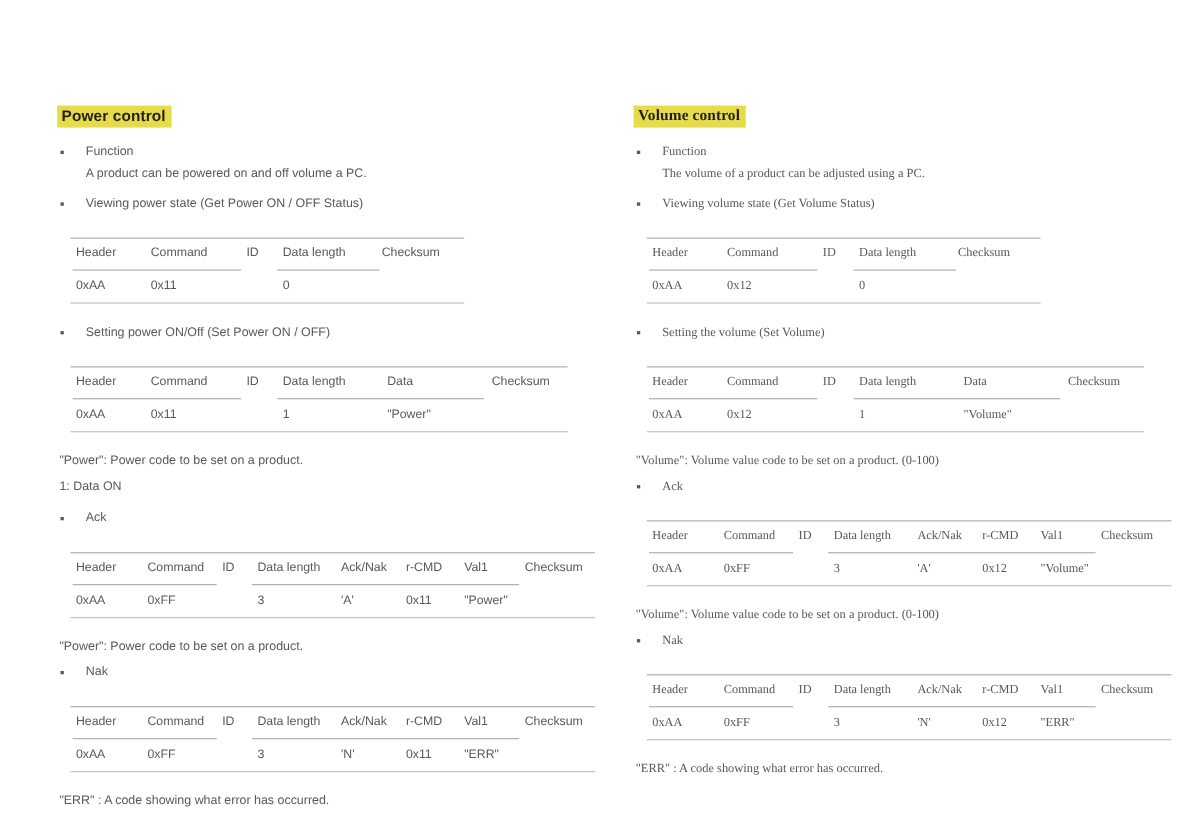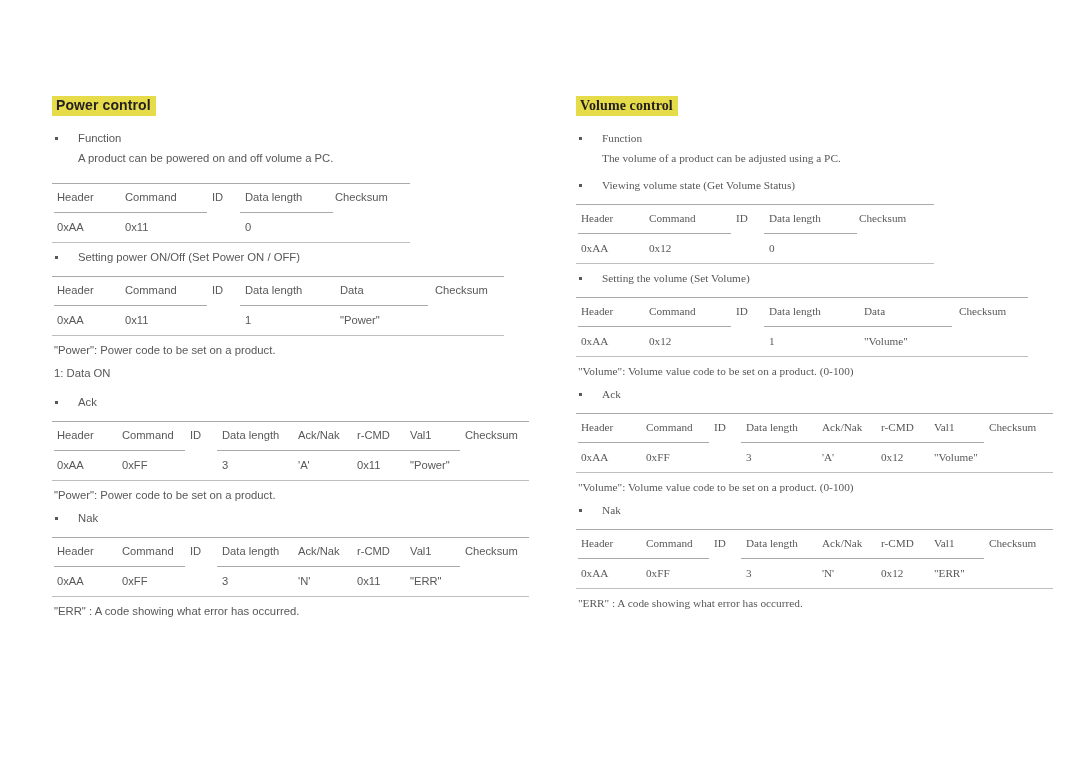--- a/index.html
+++ b/index.html
@@ -81,21 +81,21 @@
     color: #58585a;
     margin: 0;
     padding-left: 2px;
   }
 
   .gap-s  { height: 6px; }
 
   
   .tbl {
     position: relative;
-    margin: 0;
+    margin: 12px;
   }
   .tbl .rule {
     position: absolute;
     left: 0;
     height: 1px;
     background: #a7a9ac;
   }
   .tbl .rule.light { background: #bcbec0; }
   .tbl .row {
     position: relative;
@@ -115,21 +115,21 @@
   .seg {
     position: absolute;
     height: 1px;
     background: #a7a9ac;
   }
 </style>
 </head>
 <body>
 
 <div class="page">
-  <div class="col col-left"><div class="section-title">Power control</div><div class="bullet"><span>Function</span><span class="sub">A product can be powered on and off volume a PC.</span></div><div class="gap-s"></div><div class="gap-s"></div><div class="tbl" style="width: 358px; height: 60px;">
+  <div class="col col-left"><div class="section-title">Power control</div><div class="bullet"><span>Function</span><span class="sub">A product can be powered on and off volume a PC.</span></div><div class="gap-s"></div><div class="bullet"><span>Viewing power state (Get Power ON / OFF Status)</span></div><div class="gap-s"></div><div class="tbl" style="width: 358px; height: 60px;">
         <div class="rule" style="top: 0px; width: 358px;"></div>
         <div class="row header">
           <div class="cell" style="left: 5px;">Header</div>
           <div class="cell" style="left: 73px;">Command</div>
           <div class="cell" style="left: 160px;">ID</div>
           <div class="cell" style="left: 193px;">Data length</div>
           <div class="cell" style="left: 283px;">Checksum</div>
         </div>
         <div class="seg" style="top: 29px; left: 2px; width: 153px;"></div>
         <div class="seg" style="top: 29px; left: 188px; width: 93px;"></div>

